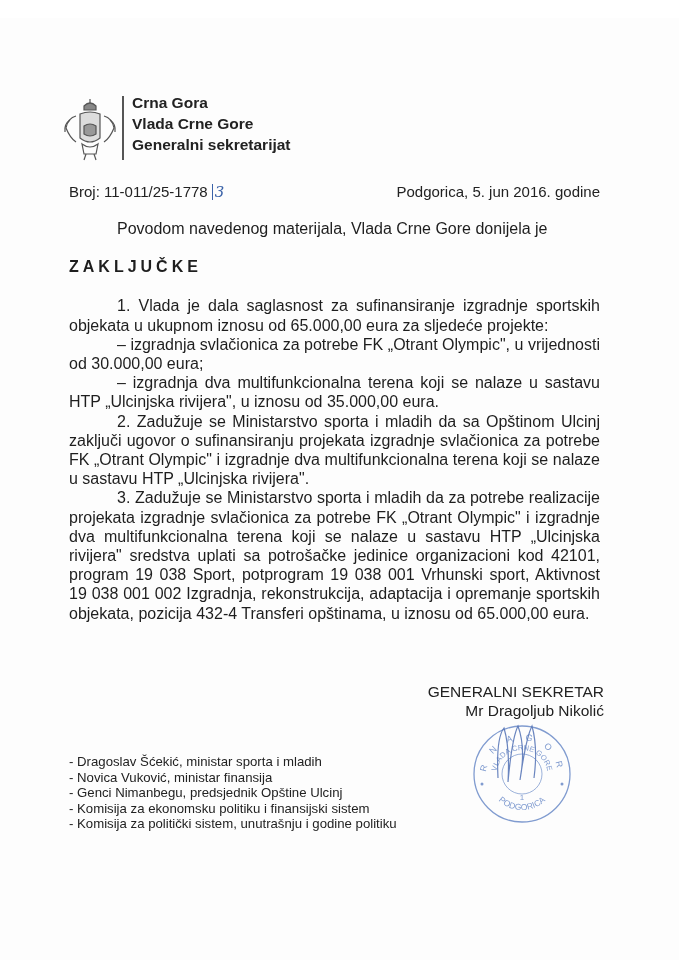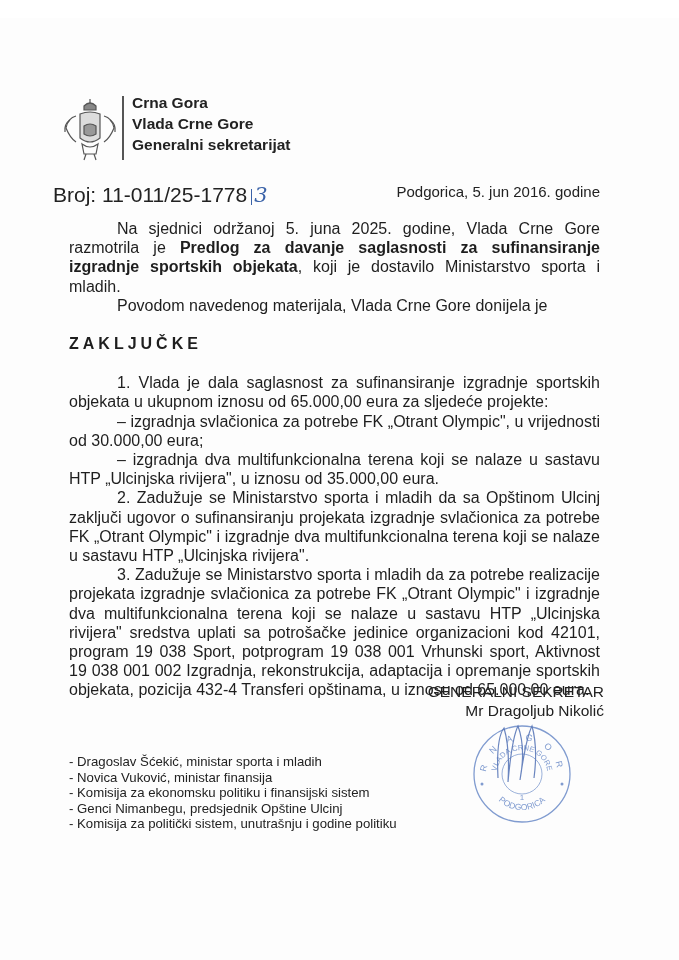--- a/index.html
+++ b/index.html
@@ -6,21 +6,21 @@
   body { width: 679px; height: 960px; position: relative; overflow: hidden;
          font-family: "Liberation Sans", sans-serif; color: #1a1a1a; }
   .page { position: absolute; left: 0; top: 0; width: 679px; height: 960px; background: #fdfdfd; margin-top: 18px; }
 
   .header { position: absolute; left: 62px; top: 74px; height: 70px; }
   .emblem { position: absolute; left: 0; top: 6px; width: 56px; height: 64px; }
   .header-rule { position: absolute; left: 60px; top: 4px; width: 2px; height: 64px; background: #555; }
   .header-lines { position: absolute; left: 70px; top: 0; white-space: nowrap; }
   .header-lines div { font-size: 15.5px; font-weight: bold; line-height: 21px; color: #222; }
 
-  .ref { position: absolute; left: 53px; top: 165px; font-size: 21px; color: #222; }
+  .ref { position: absolute; left: 69px; top: 165px; font-size: 15px; color: #222; }
   .ref .hand { color: #3a62a8; font-family: "DejaVu Serif", serif; font-style: italic; margin-left: 2px; }
   .ref .bar { display: inline-block; width: 1px; height: 16px; background: #3a62a8; vertical-align: -3px; margin-left: 4px; }
   .place-date { position: absolute; right: 79px; top: 165px; font-size: 15px; color: #222; }
 
   .body { position: absolute; left: 69px; top: 201px; width: 531px; font-size: 16px; line-height: 19.2px; color: #1e1e1e; }
   .body p { margin: 0; text-align: justify; }
   .indent { text-indent: 48px; }
   .body b { font-weight: bold; }
   .heading { text-align: right; font-weight: bold; letter-spacing: 4px; margin: 19px 0 20px 0 !important; font-size: 16px; }
 
@@ -60,21 +60,20 @@
       <div>Generalni sekretarijat</div>
     </div>
   </div>
 
   <div class="ref">
     <span>Broj: 11-011/25-1778</span><span class="bar"></span><span class="hand">3</span>
   </div>
   <div class="place-date">Podgorica, 5. jun 2016. godine</div>
 
   <div class="body">
-    <p class="indent"><span>Na sjednici održanoj 5. juna 2025. godine, Vlada Crne Gore razmotrila je </span><b>Predlog za davanje saglasnosti za sufinansiranje izgradnje sportskih objekata</b><span>, koji je dostavilo Ministarstvo sporta i mladih.</span></p>
     <p class="indent">Povodom navedenog materijala, Vlada Crne Gore donijela je</p>
     <p class="heading">ZAKLJUČKE</p>
     <p class="indent">1. Vlada je dala saglasnost za sufinansiranje izgradnje sportskih objekata u ukupnom iznosu od 65.000,00 eura za sljedeće projekte:</p>
     <p class="indent">– izgradnja svlačionica za potrebe FK „Otrant Olympic", u vrijednosti od 30.000,00 eura;</p>
     <p class="indent">– izgradnja dva multifunkcionalna terena koji se nalaze u sastavu HTP „Ulcinjska rivijera", u iznosu od 35.000,00 eura.</p>
     <p class="indent">2. Zadužuje se Ministarstvo sporta i mladih da sa Opštinom Ulcinj zaključi ugovor o sufinansiranju projekata izgradnje svlačionica za potrebe FK „Otrant Olympic" i izgradnje dva multifunkcionalna terena koji se nalaze u sastavu HTP „Ulcinjska rivijera".</p>
     <p class="indent">3. Zadužuje se Ministarstvo sporta i mladih da za potrebe realizacije projekata izgradnje svlačionica za potrebe FK „Otrant Olympic" i izgradnje dva multifunkcionalna terena koji se nalaze u sastavu HTP „Ulcinjska rivijera" sredstva uplati sa potrošačke jedinice organizacioni kod 42101, program 19 038 Sport, potprogram 19 038 001 Vrhunski sport, Aktivnost 19 038 001 002 Izgradnja, rekonstrukcija, adaptacija i opremanje sportskih objekata, pozicija 432-4 Transferi opštinama, u iznosu od 65.000,00 eura.</p>
   </div>
 
   <div class="signature">
@@ -102,19 +101,19 @@
     </g>
     <g fill="none" stroke="#5a78b8" stroke-width="1.2" opacity="0.9">
       <path d="M30 60 Q28 20 36 10 Q42 30 40 64 Q44 20 50 8 Q58 30 52 62 Q58 20 64 8 Q70 30 66 60"></path>
     </g>
   </svg>
 
   <div class="dostav">
     <ul>
       <li>- Dragoslav Šćekić, ministar sporta i mladih</li>
       <li>- Novica Vuković, ministar finansija</li>
+      <li>- Genci Nimanbegu, predsjednik Opštine Ulcinj</li>
       <li>- Komisija za ekonomsku politiku i finansijski sistem</li>
-      <li>- Genci Nimanbegu, predsjednik Opštine Ulcinj</li>
       <li>- Komisija za politički sistem, unutrašnju i godine politiku</li>
     </ul>
   </div>
 
 </div>
 
 </body></html>

